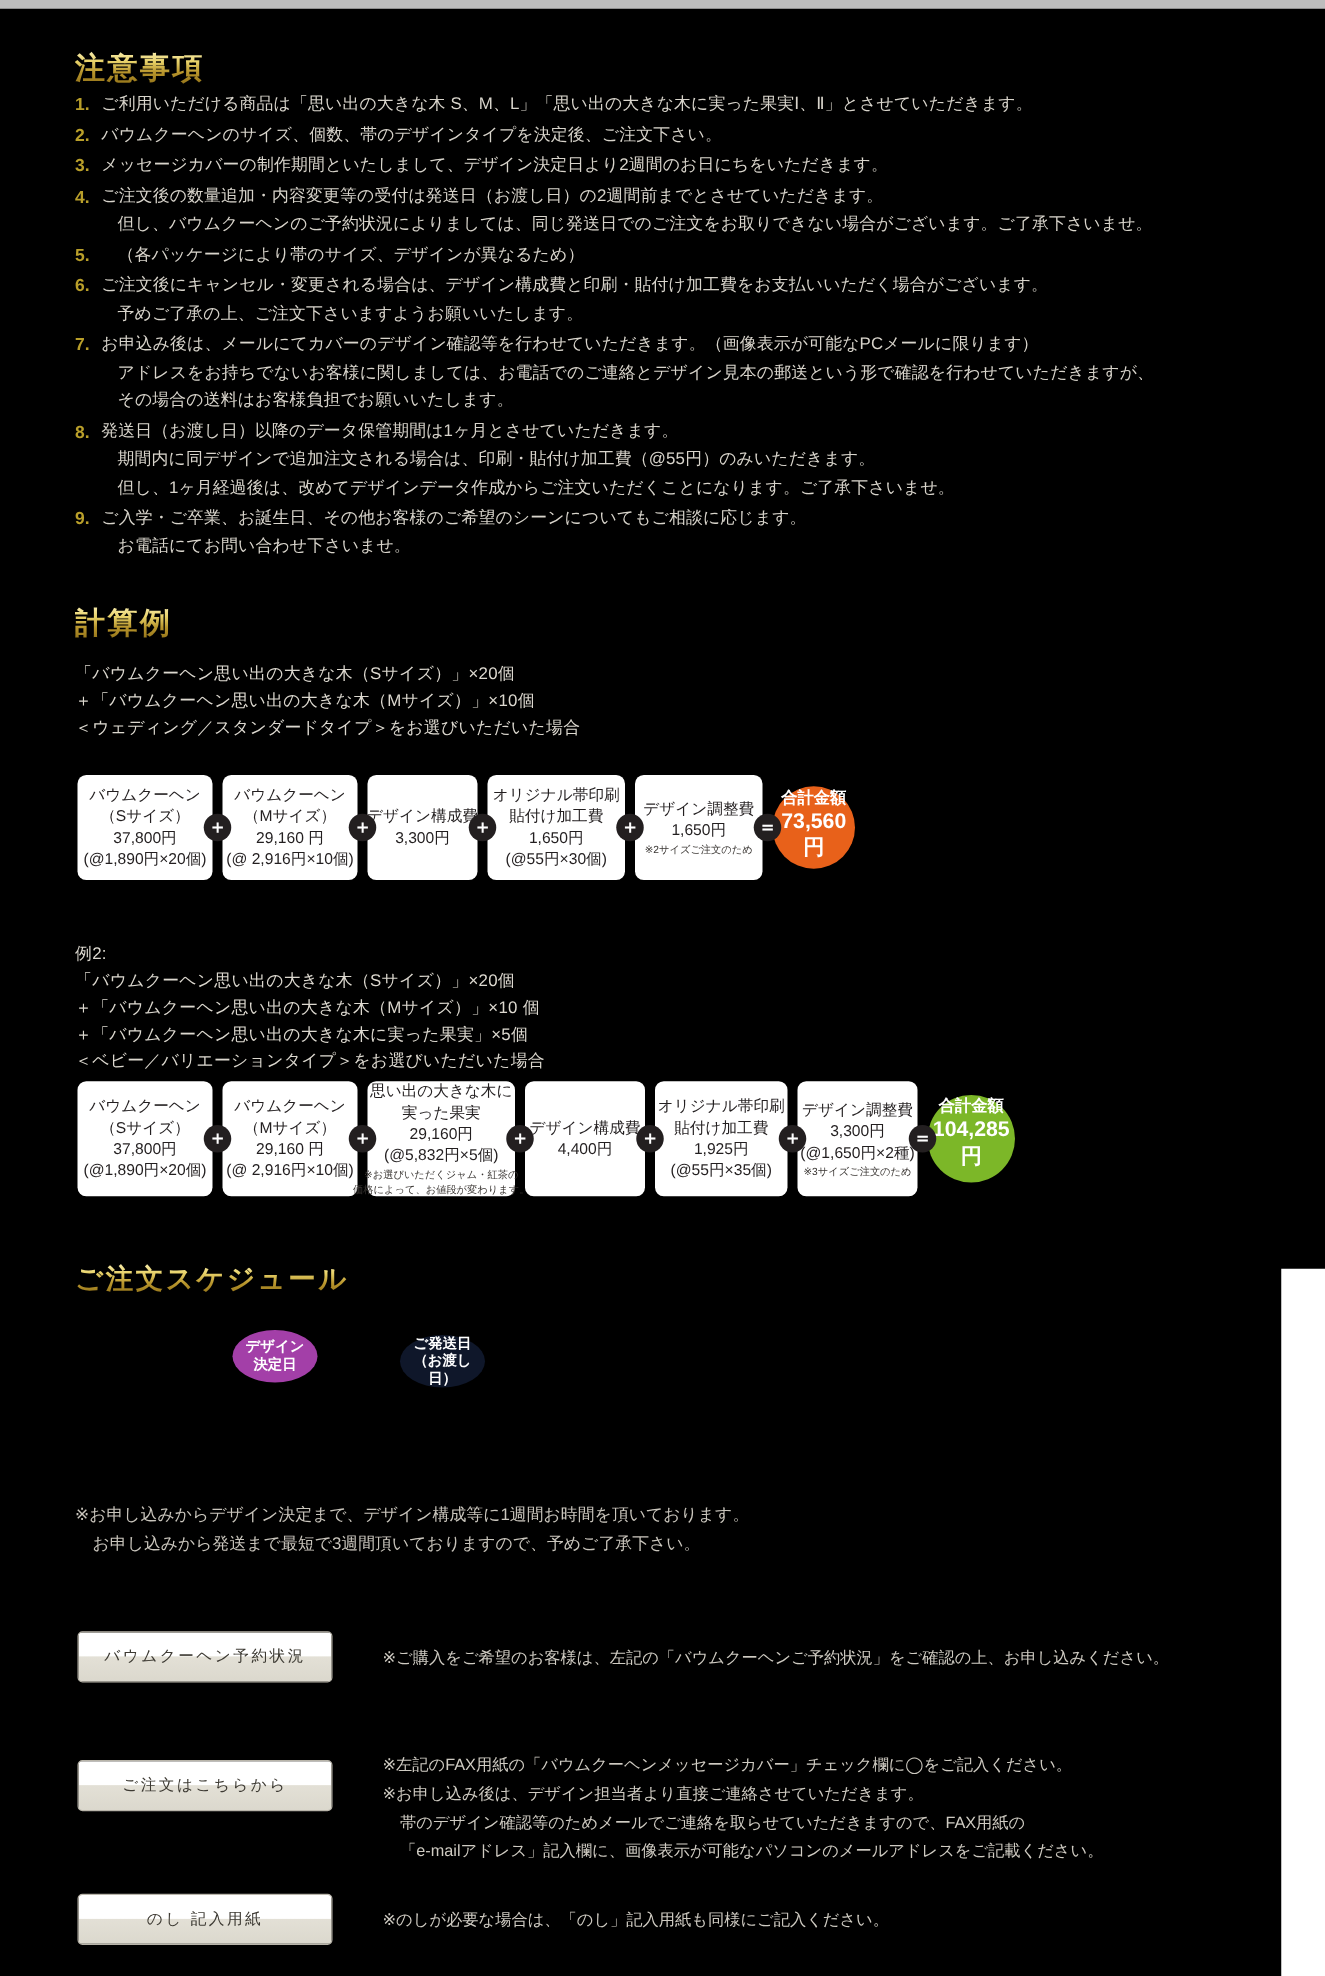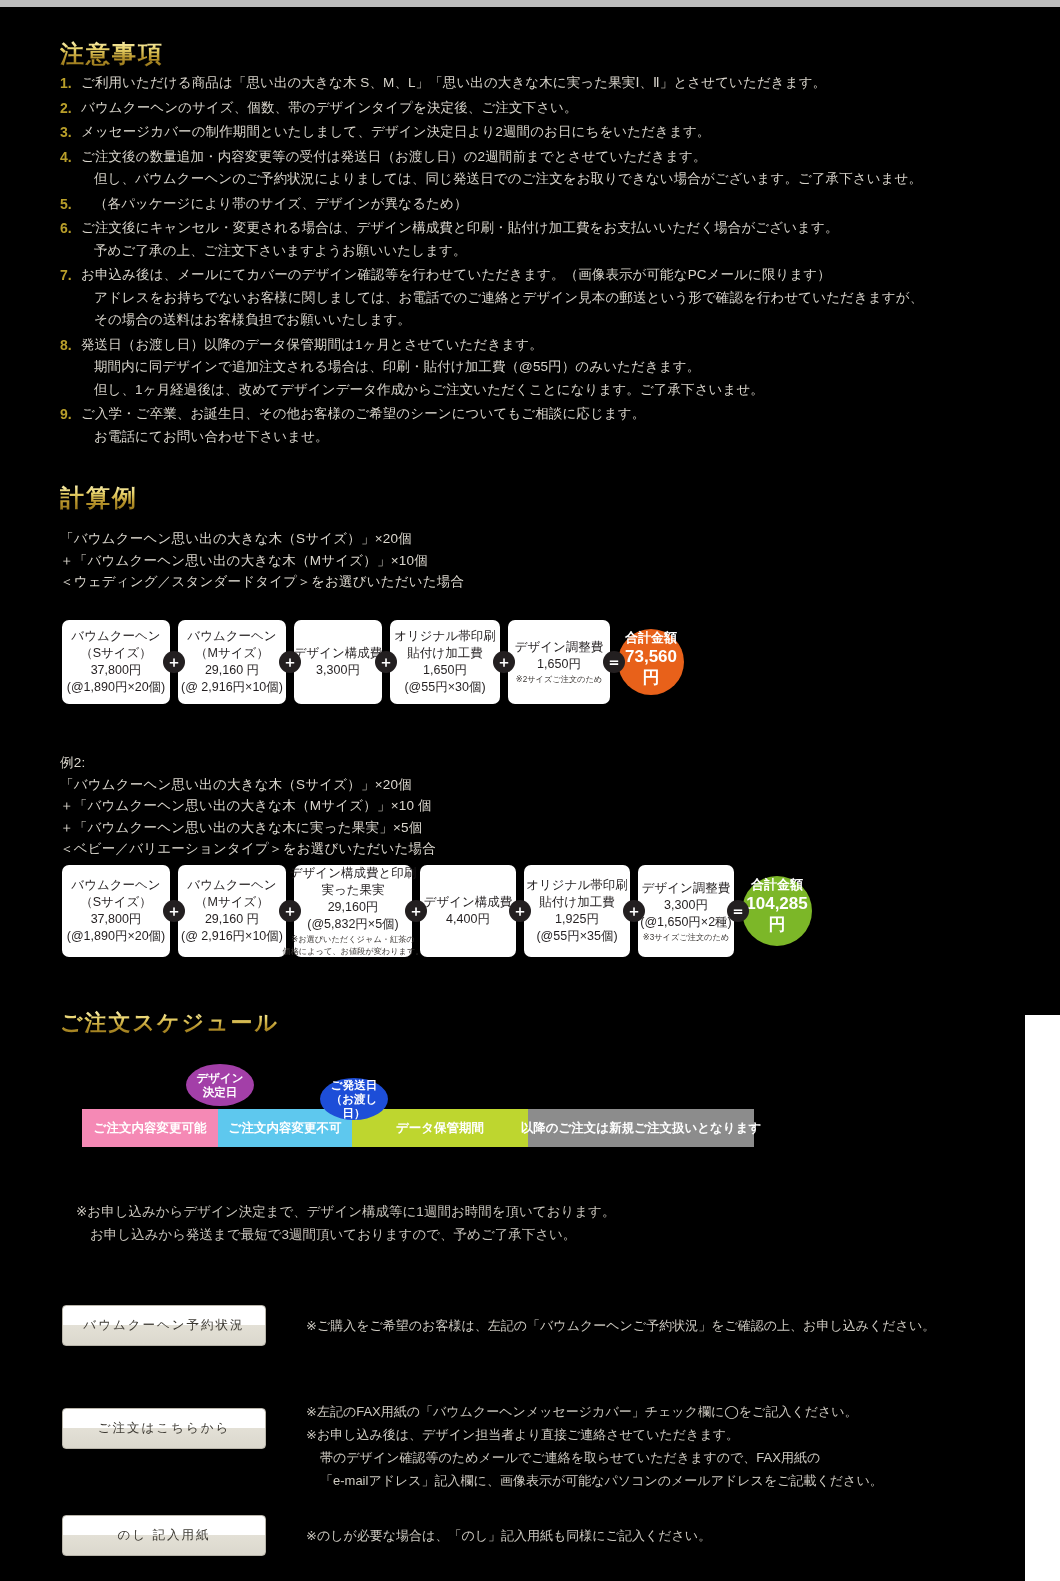--- a/index.html
+++ b/index.html
@@ -134,21 +134,21 @@
     width: 68px; height: 42px;
   }
   .sched-bar { display: flex; height: 38px; }
   .seg {
     display: flex; align-items: center; justify-content: center;
     color: #fff; font-size: 12.5px; font-weight: bold;
     white-space: nowrap;
   }
 
   
-  .sched-note { position: absolute; left: 76px; top: 1200px; color: #c9c5bc; font-size: 13.5px; line-height: 23px; white-space: nowrap; }
+  .sched-note { position: absolute; left: 60px; top: 1200px; color: #c9c5bc; font-size: 13.5px; line-height: 23px; white-space: nowrap; }
   .sched-note .indent { padding-left: 14px; }
 
   
   .link-row { position: absolute; display: flex; align-items: flex-start; }
   .link-btn {
     width: 204px; height: 41px;
     border: 1px solid #b9b5aa;
     border-radius: 4px;
     background: linear-gradient(180deg,#ffffff 0%,#ffffff 48%,#e3e0d6 50%,#dbd8cd 100%);
     color: #3d3a33;
@@ -299,21 +299,21 @@
       </div>
       <div class="op" style="margin-left: -7px; margin-right: -7px;">＋</div>
       <div class="calc-box" style="width: 108px; height: 92px;">
         <div class="cb-line">バウムクーヘン</div>
         <div class="cb-line">（Mサイズ）</div>
         <div class="cb-line">29,160 円</div>
         <div class="cb-line">(@ 2,916円×10個)</div>
       </div>
       <div class="op" style="margin-left: -7px; margin-right: -7px;">＋</div>
       <div class="calc-box" style="width: 118px; height: 92px;">
-        <div class="cb-line">デザイン構成費と印刷</div>
+        <div class="cb-line">思い出の大きな木に</div>
         <div class="cb-line">実った果実</div>
         <div class="cb-line">29,160円</div>
         <div class="cb-line">(@5,832円×5個)</div>
         <div class="cb-note">※お選びいただくジャム・紅茶の</div>
         <div class="cb-note">価格によって、お値段が変わります。</div>
       </div>
       <div class="op" style="margin-left: -7px; margin-right: -7px;">＋</div>
       <div class="calc-box" style="width: 96px; height: 92px;">
         <div class="cb-line">デザイン構成費</div>
         <div class="cb-line">4,400円</div>
@@ -340,30 +340,24 @@
     </div>
 
   <div class="gold-heading" style="left:60px; top:1008px; font-size:22px;">ご注文スケジュール</div>
 
   <div class="sched-wrap">
     <div class="sched-bubbles" id="sched-bubbles">
         <div class="bubble" style="background: rgb(163, 63, 168); left: 104px; top: 2px;">
           <div>デザイン</div>
           <div>決定日</div>
         </div>
-        <div class="bubble" style="background: #1d4ed8; left: 238px; top: 16px;">
+        <div class="bubble" style="background: #0f172a; left: 238px; top: 6px;">
           <div>ご発送日</div>
           <div>（お渡し日）</div>
         </div>
-      </div>
-    <div class="sched-bar" id="sched-bar">
-        <div class="seg" style="background: rgb(245, 137, 181); width: 136px;">ご注文内容変更可能</div>
-        <div class="seg" style="background: rgb(94, 200, 238); width: 134px;">ご注文内容変更不可</div>
-        <div class="seg" style="background: rgb(190, 214, 47); width: 176px;">データ保管期間</div>
-        <div class="seg" style="background: rgb(140, 140, 140); width: 226px;">以降のご注文は新規ご注文扱いとなります</div>
       </div>
   </div>
 
   <div class="sched-note" id="sched-notes">
       <div>※お申し込みからデザイン決定まで、デザイン構成等に1週間お時間を頂いております。</div>
       <div class="indent">お申し込みから発送まで最短で3週間頂いておりますので、予めご了承下さい。</div>
     </div>
 
   <div class="link-row" style="left: 62px; top: 1305px; align-items: center;" id="link-row-0">
       <div class="link-btn">バウムクーヘン予約状況</div>

